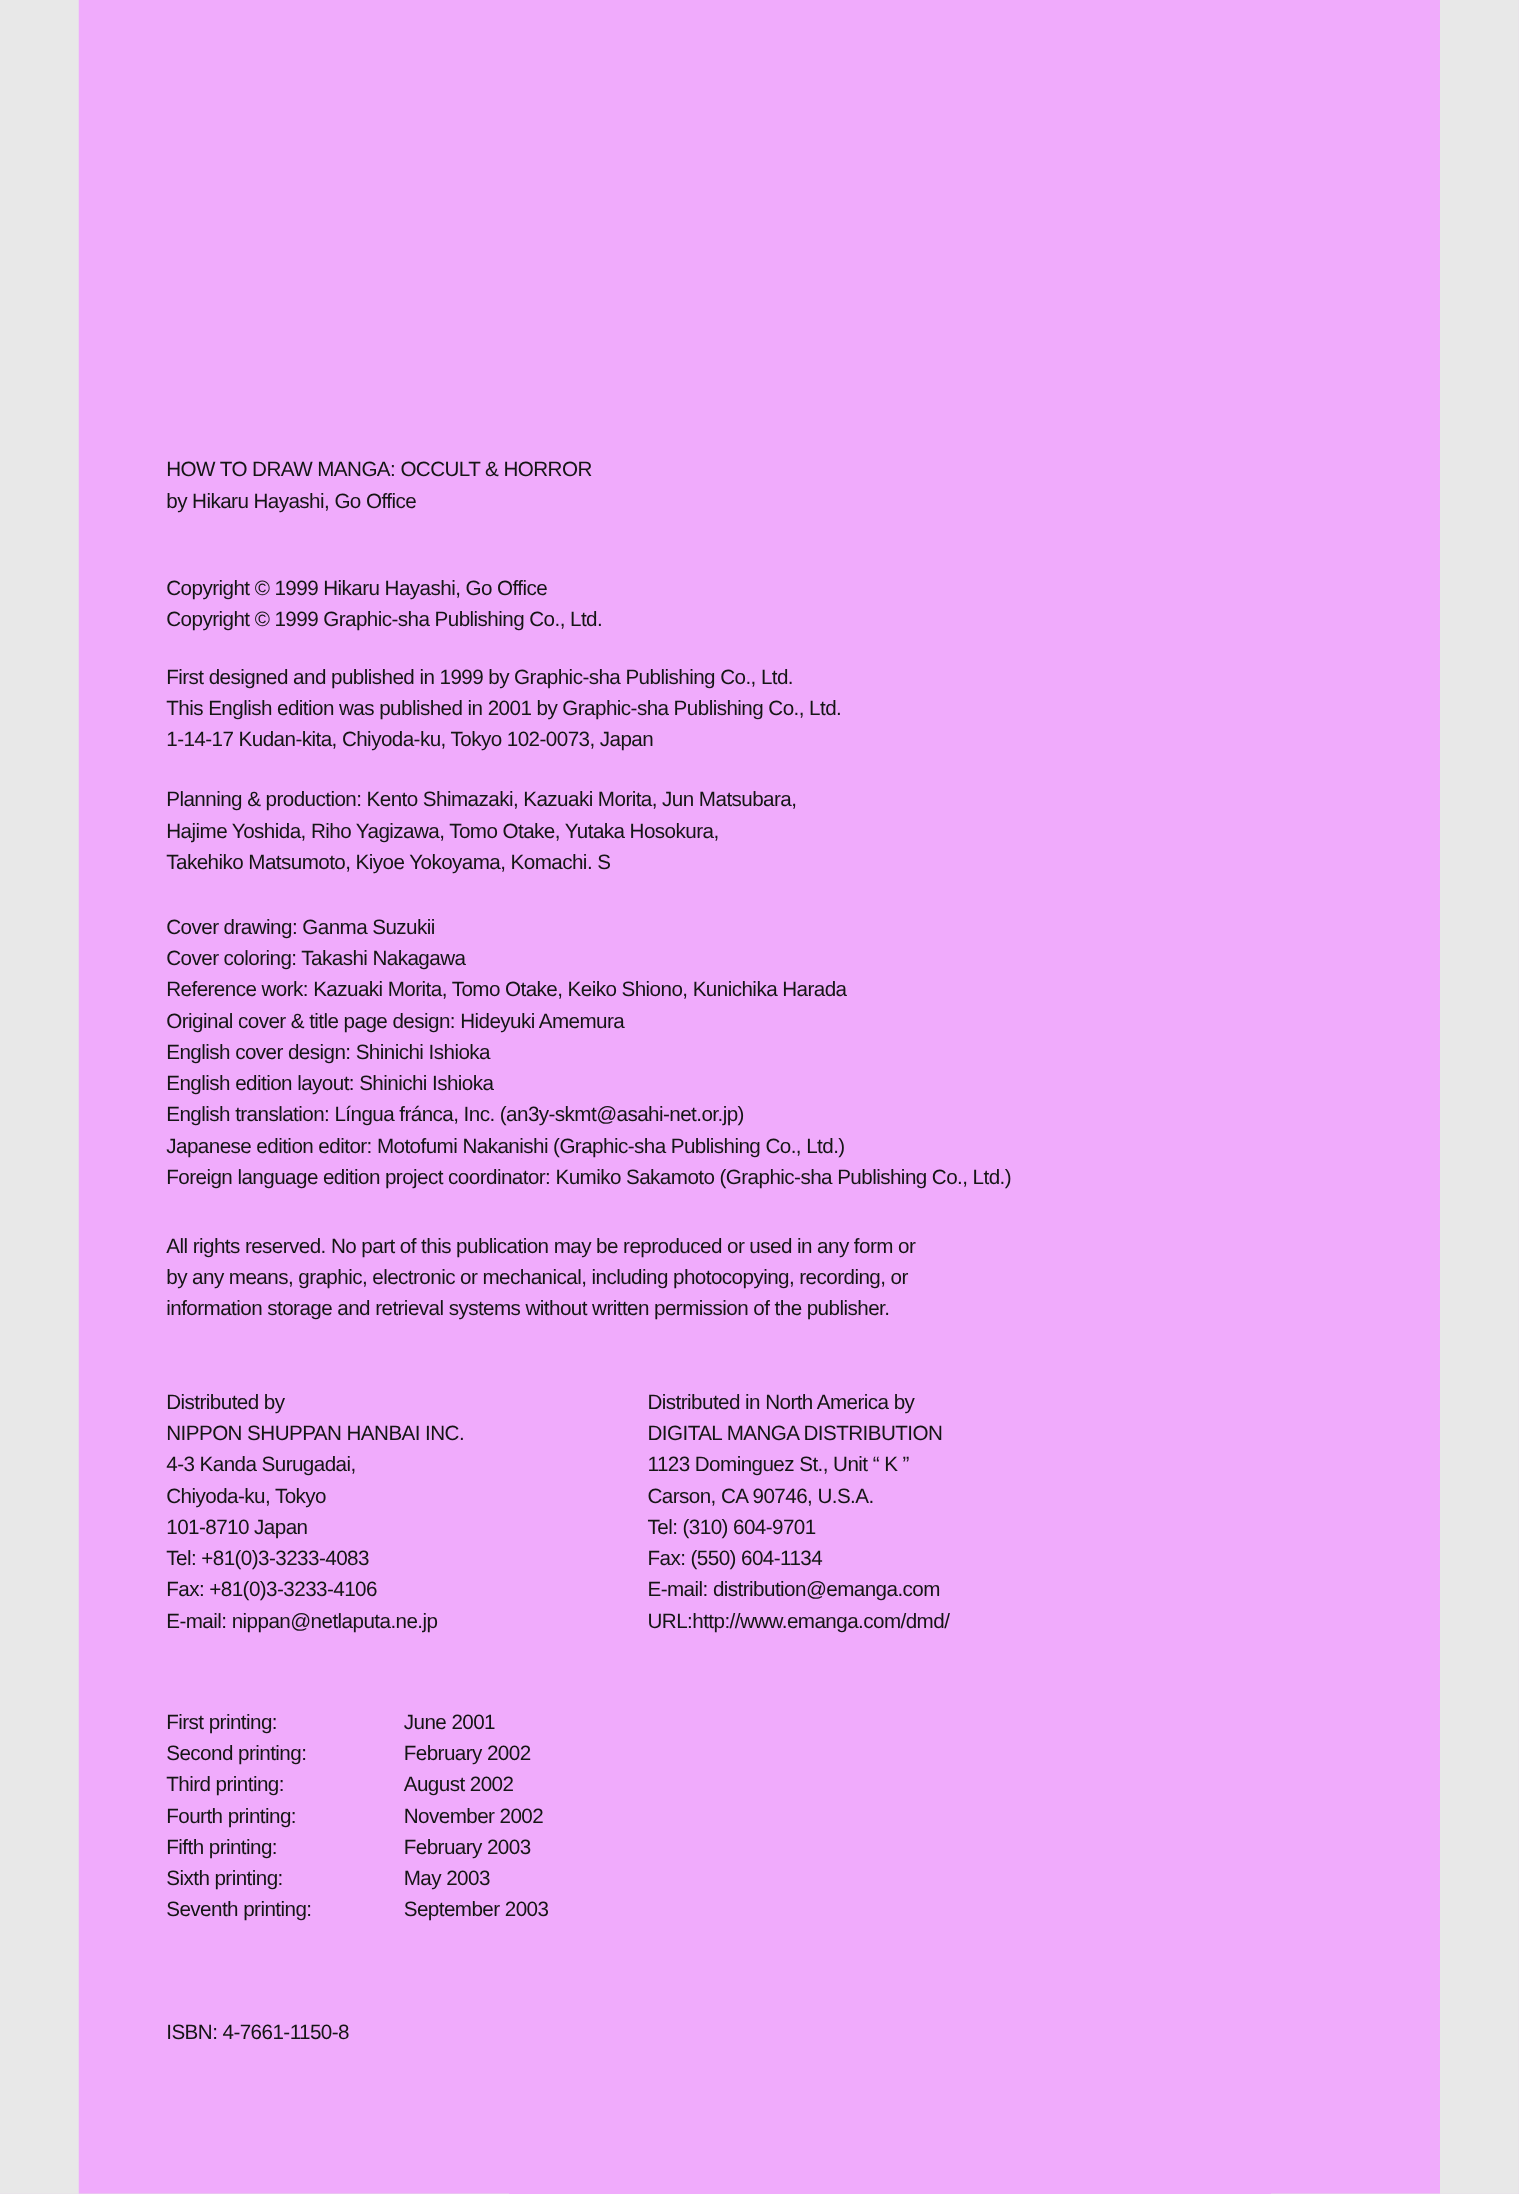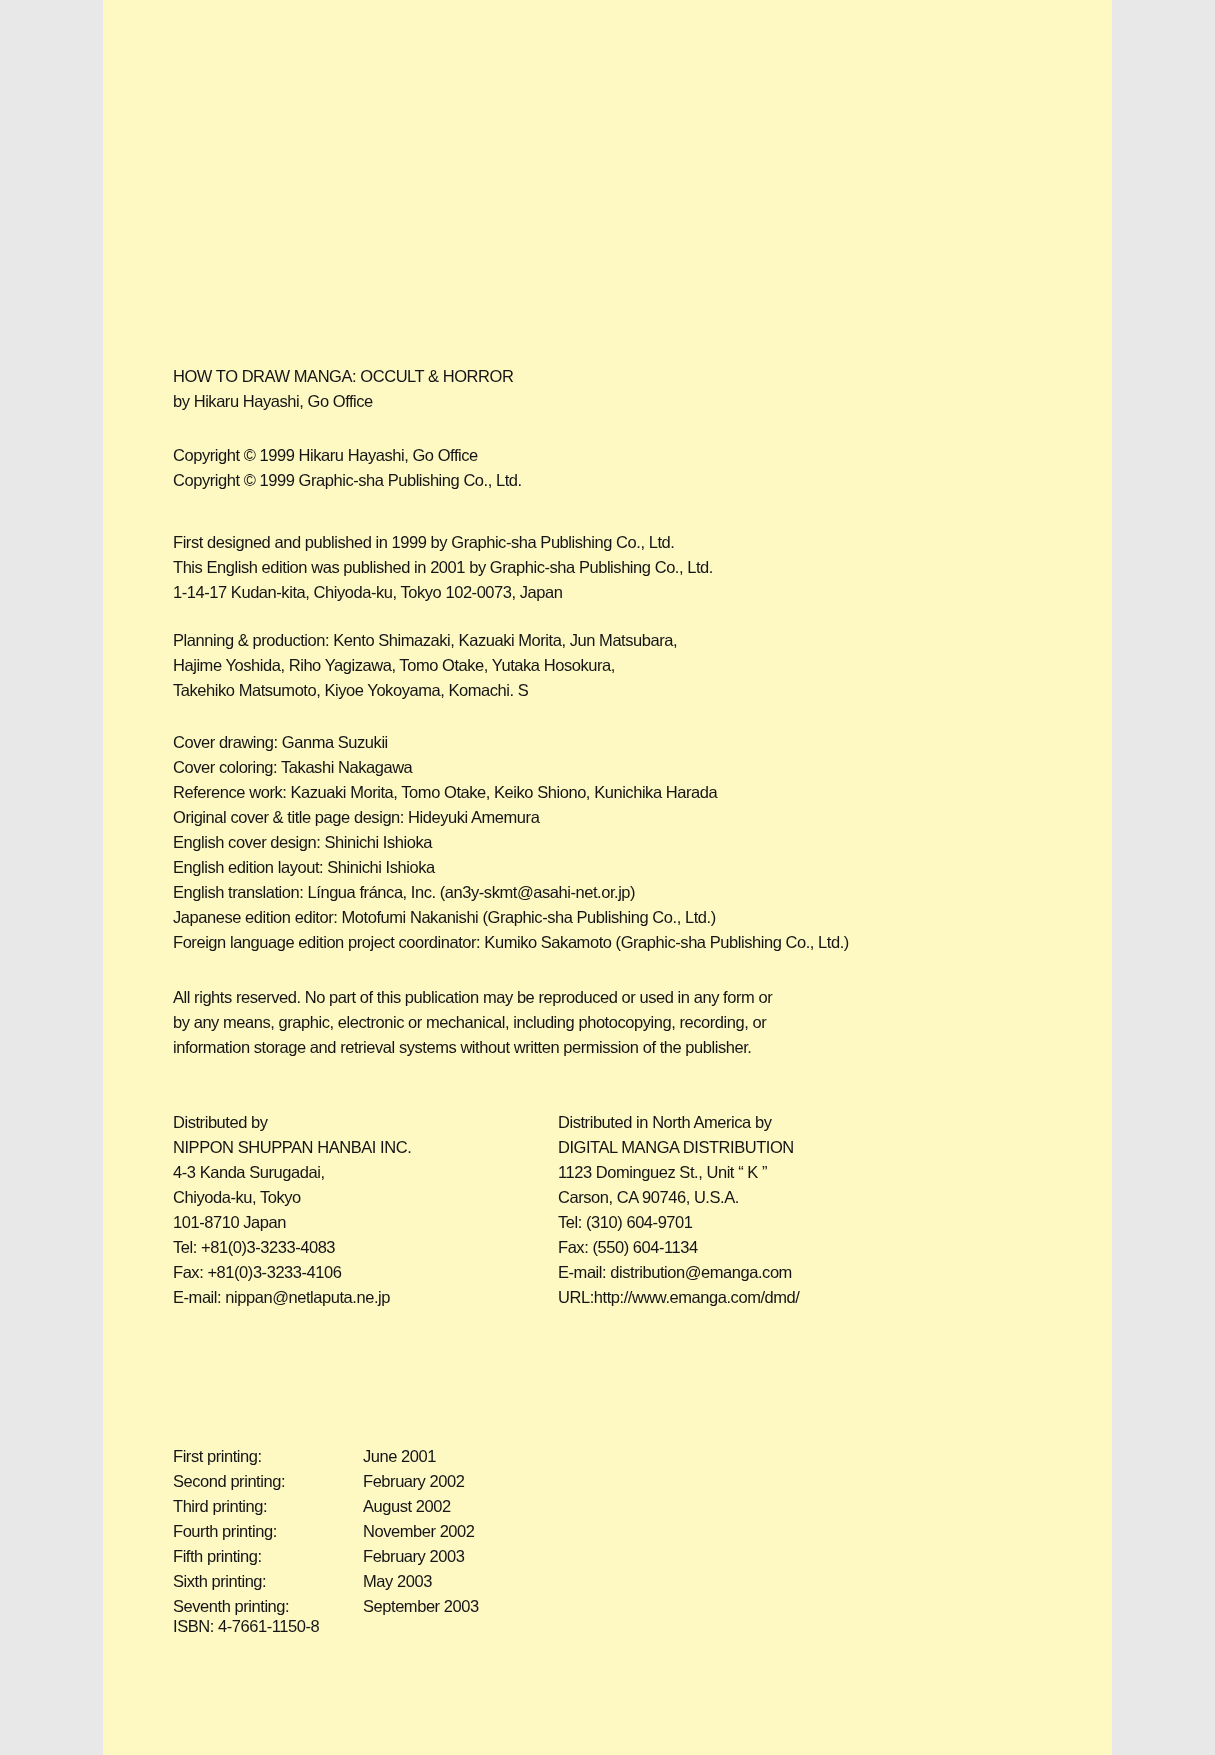--- a/index.html
+++ b/index.html
@@ -2,24 +2,24 @@
 <html><head>
 <meta charset="utf-8">
 <style>
   html, body {
     margin: 0;
     padding: 0;
     background: #e8e8e8;
   }
   .page {
     position: relative;
-    width: 1009px;
+    width: 1089px;
     height: 1755px;
     margin: 0 auto;
-    background: #fef9c3;
+    background: #f0abfc;
     font-family: "Liberation Sans", sans-serif;
     font-size: 16.5px;
     letter-spacing: -0.45px;
     line-height: 25px;
     color: #151515;
     overflow: hidden;
   }
   .block {
     position: absolute;
     left: 70px;
@@ -46,21 +46,21 @@
 </head>
 <body>
 
 <div class="page">
 
   <div class="block" style="top: 364px;">
     <p class="line">HOW TO DRAW MANGA: OCCULT &amp; HORROR</p>
     <p class="line">by Hikaru Hayashi, Go Office</p>
   </div>
 
-  <div class="block" style="top: 443px;">
+  <div class="block" style="top: 459px;">
     <p class="line">Copyright © 1999 Hikaru Hayashi, Go Office</p>
     <p class="line">Copyright © 1999 Graphic-sha Publishing Co., Ltd.</p>
   </div>
 
   <div class="block" style="top: 530px;">
     <p class="line">First designed and published in 1999 by Graphic-sha Publishing Co., Ltd.</p>
     <p class="line">This English edition was published in 2001 by Graphic-sha Publishing Co., Ltd.</p>
     <p class="line">1-14-17 Kudan-kita, Chiyoda-ku, Tokyo 102-0073, Japan</p>
   </div>
 
@@ -104,21 +104,21 @@
       <p class="line">DIGITAL MANGA DISTRIBUTION</p>
       <p class="line">1123 Dominguez St., Unit “ K ”</p>
       <p class="line">Carson, CA 90746, U.S.A.</p>
       <p class="line">Tel: (310) 604-9701</p>
       <p class="line">Fax: (550) 604-1134</p>
       <p class="line">E-mail: distribution@emanga.com</p>
       <p class="line">URL:http://www.emanga.com/dmd/</p>
     </div>
   </div>
 
-  <div class="block" style="top: 1444px;">
+  <div class="block" style="top: 1366px;">
     <div class="printing-row">
       <span class="printing-label">First printing:</span>
       <span class="printing-date">June 2001</span>
     </div>
     <div class="printing-row">
       <span class="printing-label">Second printing:</span>
       <span class="printing-date">February 2002</span>
     </div>
     <div class="printing-row">
       <span class="printing-label">Third printing:</span>

